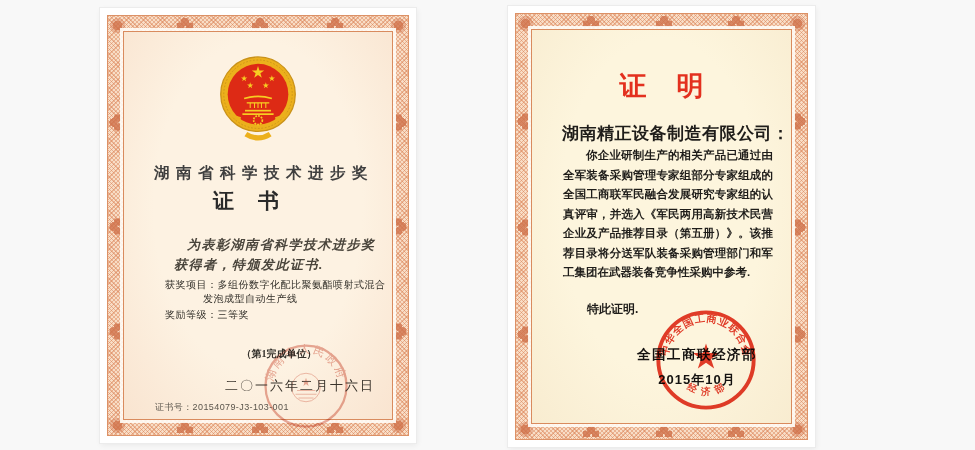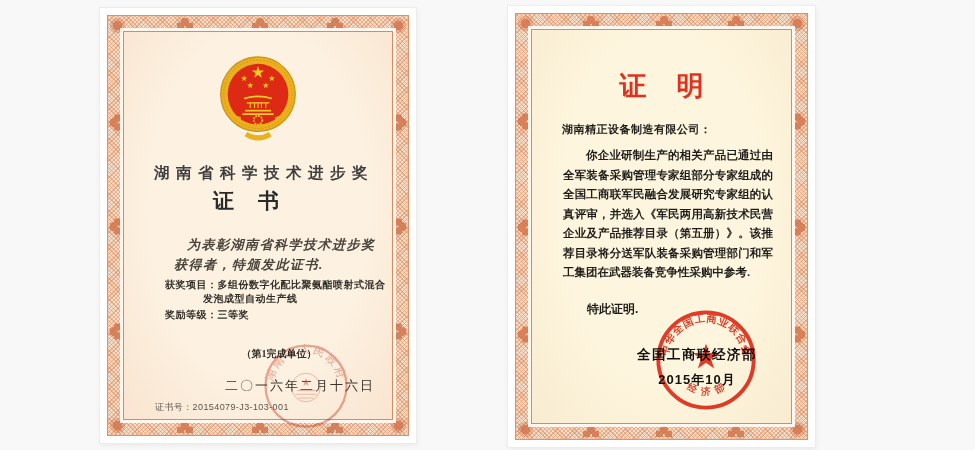--- a/index.html
+++ b/index.html
@@ -41,37 +41,37 @@
     font-family:"Liberation Sans","DejaVu Sans",sans-serif;font-weight:bold;font-size:15.5px;
     letter-spacing:6.5px;padding-left:12px;box-sizing:border-box;color:#3f3f3f;}
   .l-doctype{position:absolute;top:155px;left:0;width:100%;text-align:center;
     font-family:"Liberation Serif","DejaVu Serif",serif;font-weight:900;font-size:21px;
     letter-spacing:24px;box-sizing:border-box;color:#2a2a2a;}
   .l-citation{position:absolute;top:197px;left:44px;width:206px;margin:6px;
     font-family:"Liberation Serif","DejaVu Serif",serif;font-style:italic;font-weight:bold;
     font-size:13px;line-height:19.5px;letter-spacing:1.5px;text-indent:1em;color:#4a453c;}
   .l-field{position:absolute;left:41px;width:228px;margin:0;box-sizing:border-box;
     padding-left:38px;text-indent:-38px;
-    font-family:"Liberation Serif","DejaVu Serif",serif;font-weight:bold;
+    font-family:"Liberation Serif","DejaVu Serif",serif;font-weight:normal;
     font-size:10px;line-height:14px;letter-spacing:.5px;color:#33302a;}
   .f1{top:246px}.f2{top:276px}.f3{top:301px}
   .l-unitnote{position:absolute;top:315px;left:41px;width:228px;text-align:center;
     font-family:"Liberation Serif","DejaVu Serif",serif;font-weight:bold;font-size:10px;color:#33302a;}
   .l-date{position:absolute;top:345px;left:76px;width:200px;text-align:center;
     font-family:"Liberation Serif","DejaVu Serif",serif;font-size:13px;letter-spacing:2px;color:#3a342c;}
   .l-certno{position:absolute;top:369px;left:31px;
     font-family:"Liberation Sans","DejaVu Sans",sans-serif;font-size:9px;letter-spacing:.4px;color:#5a554c;}
   .seal-left{position:absolute;left:137px;top:309px;opacity:.5;mix-blend-mode:multiply;}
 
   
   .r-title{position:absolute;top:38px;left:0;width:100%;text-align:center;
     font-family:"Liberation Serif","DejaVu Serif",serif;font-weight:900;font-size:27px;
     letter-spacing:30px;padding-left:30px;box-sizing:border-box;color:#e3301e;}
   .r-addressee{position:absolute;top:92px;left:30px;
-    font-family:"Liberation Sans","DejaVu Sans",sans-serif;font-weight:bold;font-size:11px;
+    font-family:"Liberation Sans","DejaVu Sans",sans-serif;font-weight:bold;font-size:17px;
     letter-spacing:.5px;color:#1f1d1a;}
   .r-body{position:absolute;top:116px;left:31px;width:210px;margin:0;text-align:justify;text-indent:2em;
     font-family:"Liberation Sans","DejaVu Sans",sans-serif;font-weight:bold;font-size:11.5px;
     line-height:19.5px;color:#1f1d1a;}
   .r-closing{position:absolute;top:271px;left:31px;text-indent:2em;margin:0;
     font-family:"Liberation Sans","DejaVu Sans",sans-serif;font-weight:bold;font-size:12px;color:#1f1d1a;}
   .r-signblock{position:absolute;top:316px;left:60px;width:210px;text-align:center;}
   .r-signer{font-family:"Liberation Sans","DejaVu Sans",sans-serif;font-weight:bold;font-size:13.5px;
     letter-spacing:1.5px;color:#141210;}
   .r-date{margin-top:7px;font-family:"Liberation Sans","DejaVu Sans",sans-serif;font-weight:bold;

